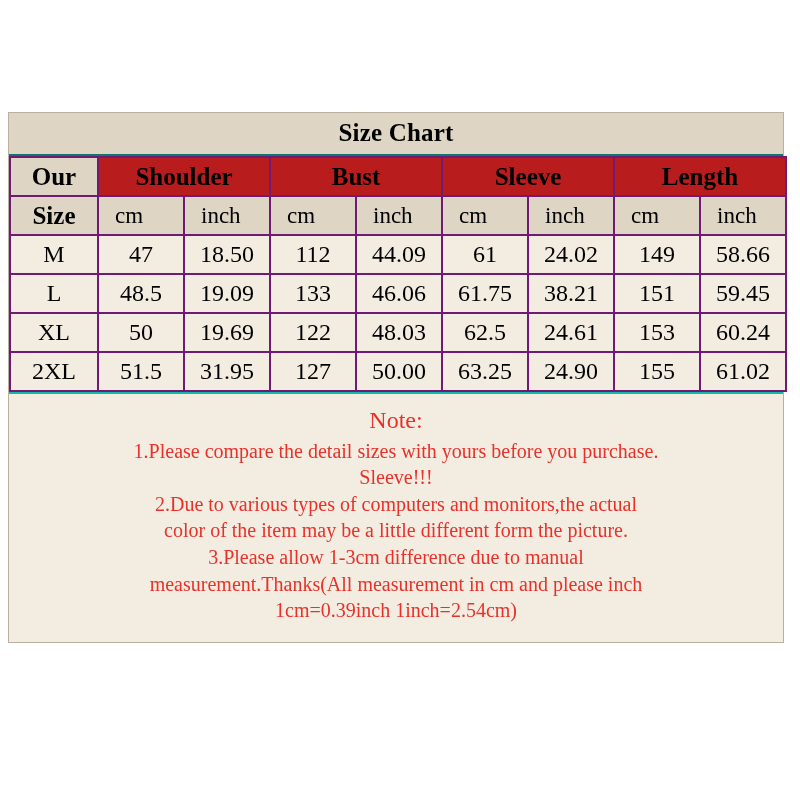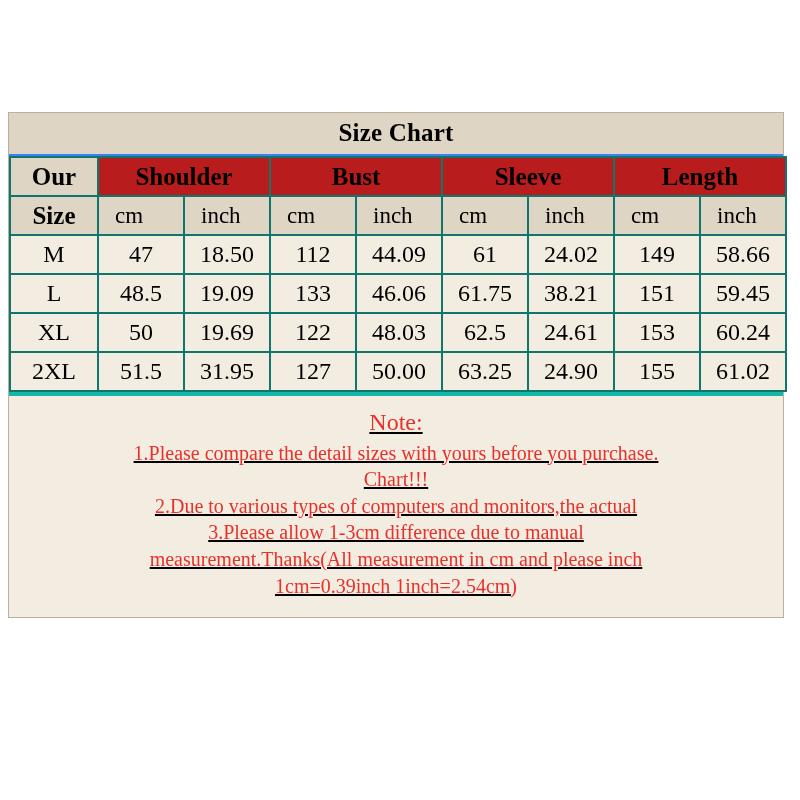--- a/index.html
+++ b/index.html
@@ -29,30 +29,30 @@
     box-sizing: border-box;
   }
   .chart-title {
     text-align: center;
     font-size: 25px;
     font-weight: bold;
     color: #000000;
     padding: 6px 0 7px 0;
     letter-spacing: 0.2px;
     background: #ded5c4;
-    border-bottom: 2px solid #3b82f6;
+    border-bottom: 2px solid #0f766e;
   }
   table.size-table {
     border-collapse: collapse;
     width: 100%;
     table-layout: fixed;
     background: #f3ece1;
   }
   table.size-table td, table.size-table th {
-    border: 2px solid #0f766e;
+    border: 2px solid #701a75;
     font-size: 24px;
     color: #000000;
     font-weight: normal;
     text-align: center;
     height: 37px;
     padding: 0;
     background: #f3ece1;
   }
   table.size-table th.grouphead {
     font-weight: bold;
@@ -71,22 +71,21 @@
     background: #ded5c4;
   }
   table.size-table td.sizecell {
     background: #f3ece1;
   }
   col.c-size { width: 88px; }
   col.c-unit { width: 86px; }
   .note-block {
     background: #f3ece1;
     padding: 10px 12px 18px 12px;
-    border-top: 4px solid #14b8a6;
-    text-decoration: underline;
+    border-top: 2px solid #14b8a6;
   }
   .note-line {
     color: #e8312a;
     font-size: 20px;
     text-align: center;
     line-height: 1.33;
     white-space: nowrap;
   }
   .note-head {
     color: #e8312a;
@@ -181,21 +180,22 @@
           <td>24.90</td>
           <td>155</td>
           <td>61.02</td>
         </tr>
       </tbody>
     </table>
 
     <div class="note-block">
       <div class="note-head">Note:</div>
       <div class="note-line">1.Please compare the detail sizes with yours before you purchase.</div>
-      <div class="note-line">Chart!!!</div>
+      <div class="note-line">Sleeve!!!</div>
       <div class="note-line">2.Due to various types of computers and monitors,the actual</div>
+      <div class="note-line">color of the item may be a little different form the picture.</div>
       <div class="note-line">3.Please allow 1-3cm difference due to manual</div>
       <div class="note-line">measurement.Thanks(All measurement in cm and please inch</div>
       <div class="note-line">1cm=0.39inch 1inch=2.54cm)</div>
     </div>
 
   </div>
 </div>
 
 </body></html>

